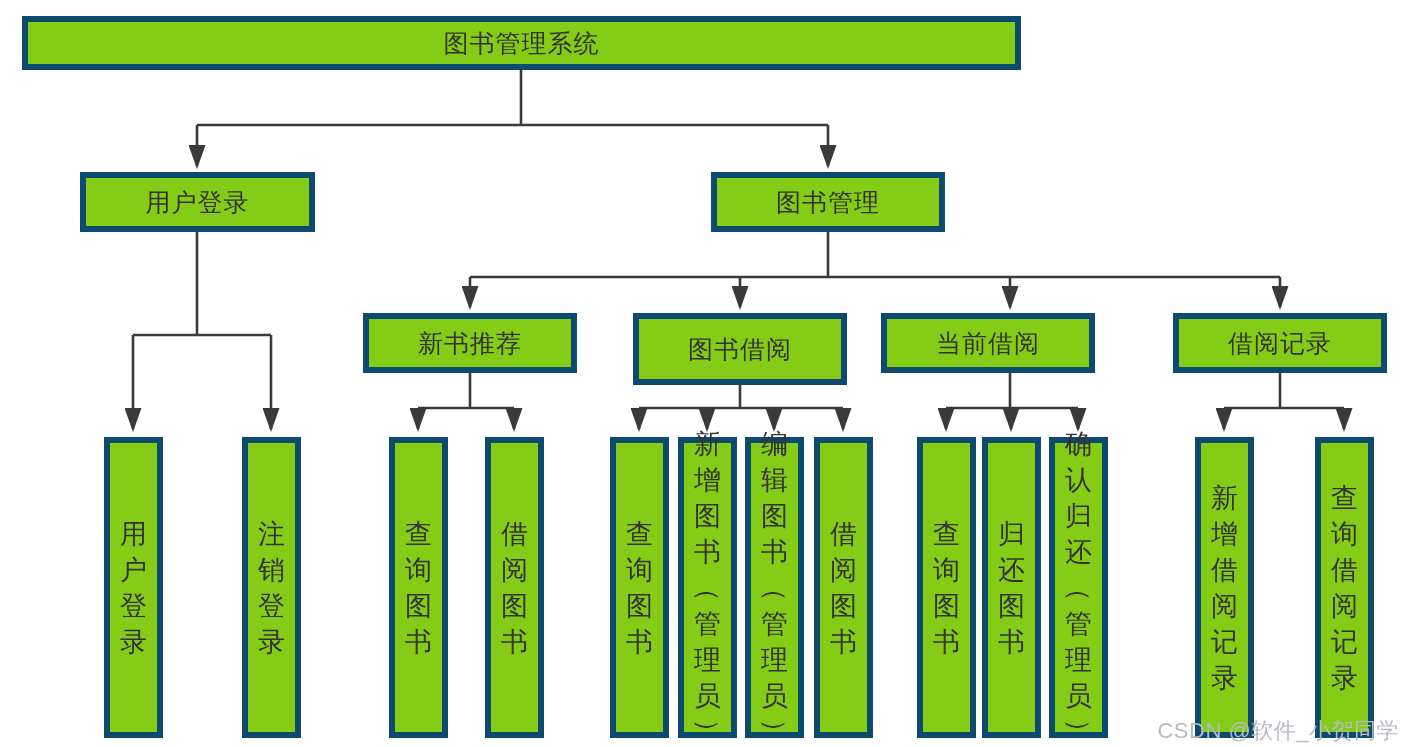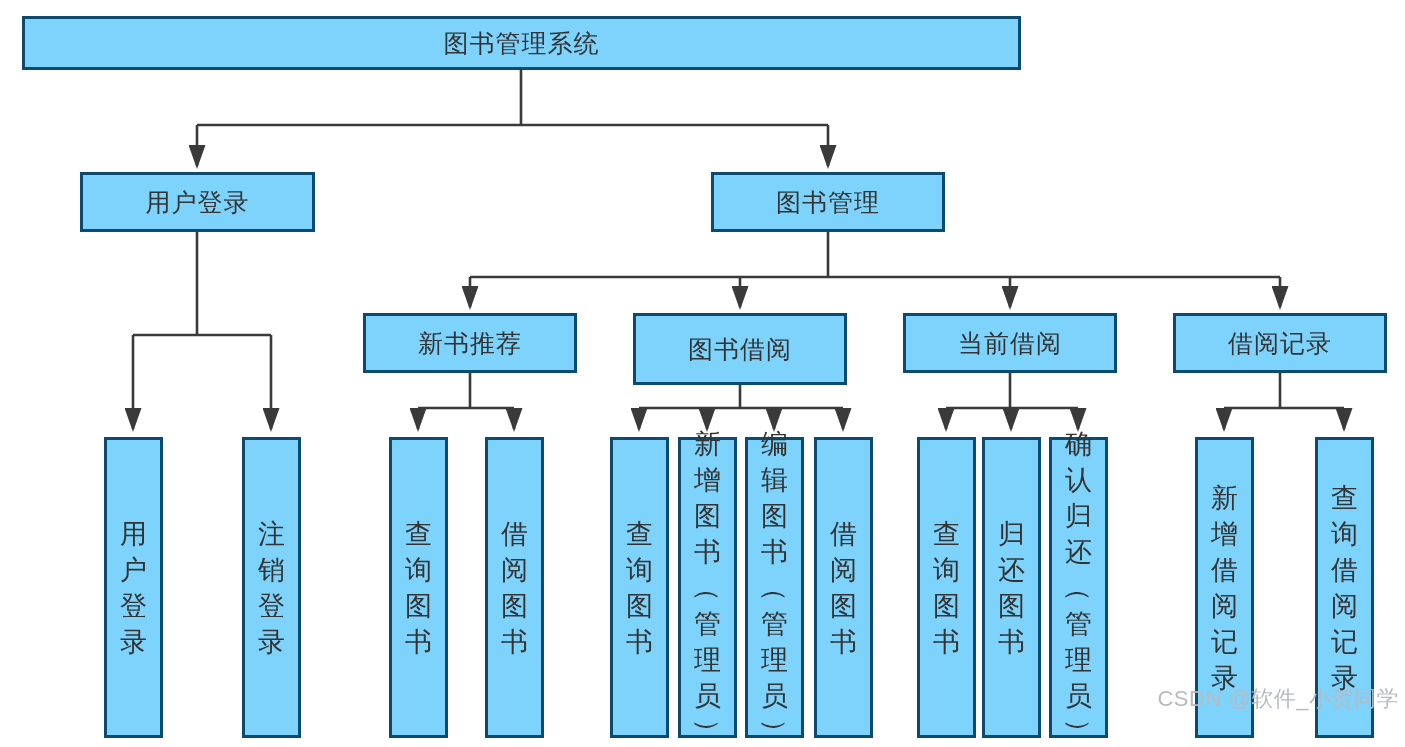--- a/index.html
+++ b/index.html
@@ -3,33 +3,33 @@
 <meta charset="utf-8">
 <style>
   html,body { margin:0; padding:0; background:#ffffff; }
   .stage {
     position:relative; width:1405px; height:747px; background:#ffffff;
     font-family:"Liberation Sans","DejaVu Sans",sans-serif; color:#333333;
     overflow:hidden;
   }
   .wires { position:absolute; left:0; top:0; width:1405px; height:747px; }
   .node {
-    position:absolute; box-sizing:border-box; background:#7dd3fc;
-    border:3px solid #0c4a6e; display:flex; align-items:center; justify-content:center;
+    position:absolute; box-sizing:border-box; background:#84cc16;
+    border:6px solid #0c4a6e; display:flex; align-items:center; justify-content:center;
   }
   .hbox { font-size:25px; letter-spacing:1px; }
   .vbox { }
   .vlabel { display:flex; flex-direction:column; align-items:center; justify-content:center; }
   .vchar {
     width:30px; height:36px; font-size:27px; line-height:36px;
     display:flex; align-items:center; justify-content:center;
   }
   .vchar.rot { transform:rotate(90deg); }
   .watermark {
-    position:absolute; right:6px; top:684px; font-size:22px; color:#b7bbc1;
+    position:absolute; right:6px; top:716px; font-size:22px; color:#b7bbc1;
     white-space:nowrap; letter-spacing:0.5px;
   }
 </style>
 </head>
 <body>
 
 <div class="stage">
 
   <svg class="wires" viewBox="0 0 1405 747" xmlns="http://www.w3.org/2000/svg">
     <defs>
@@ -98,21 +98,21 @@
   <div class="node hbox" style="left:711px; top:172px; width:234px; height:60px;">
     <span>图书管理</span>
   </div>
 
   <div class="node hbox" style="left:363px; top:313px; width:214px; height:60px;justify-content:center;">
     <span>新书推荐</span>
   </div>
   <div class="node hbox" style="left:633px; top:313px; width:214px; height:72px;">
     <span>图书借阅</span>
   </div>
-  <div class="node hbox" style="left:903px; top:313px; width:214px; height:60px;">
+  <div class="node hbox" style="left:881px; top:313px; width:214px; height:60px;">
     <span>当前借阅</span>
   </div>
   <div class="node hbox" style="left:1173px; top:313px; width:214px; height:60px;">
     <span>借阅记录</span>
   </div>
 
   <div class="node vbox" style="left:104px; top:437px; width:59px; height:301px;">
     <div class="vlabel">
         <span class="vchar">用</span>
         <span class="vchar">户</span>

